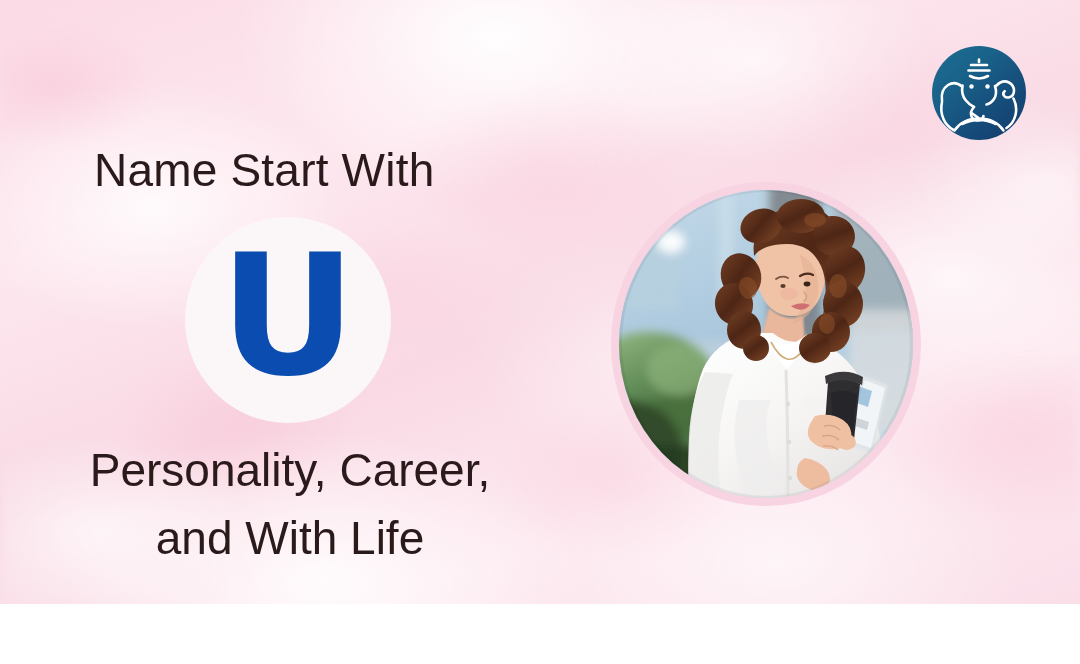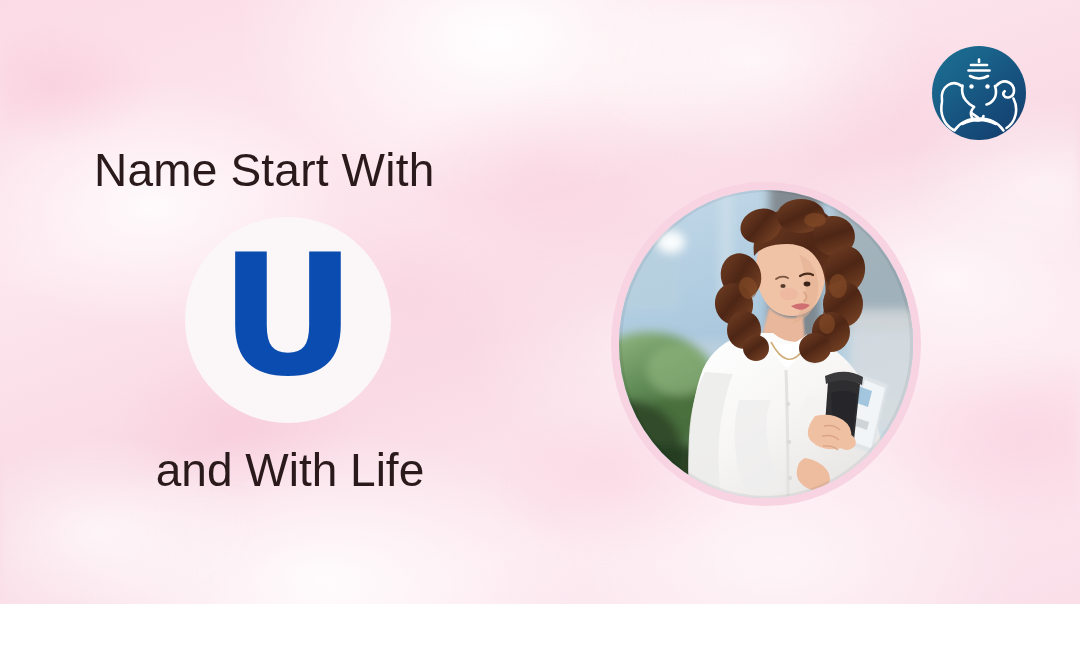--- a/index.html
+++ b/index.html
@@ -186,20 +186,21 @@
     </svg>
   </div>
 
   <div class="headline">Name Start With</div>
 
   <div class="letter-badge">
     <span class="glyph">U</span>
   </div>
 
   <div class="subtitle">
+    <span class="line">Personality, Career,</span>
     <span class="line">and With Life</span>
   </div>
 
   <div class="photo-ring">
     <div class="photo-clip">
       <svg viewBox="0 0 294 308" preserveAspectRatio="xMidYMid slice" xmlns="http://www.w3.org/2000/svg" aria-hidden="true">
         <defs>
           <linearGradient id="skyG" x1="0" y1="0" x2="0.3" y2="1">
             <stop offset="0%" stop-color="#c3d9e8"></stop>
             <stop offset="55%" stop-color="#a9c7dd"></stop>

